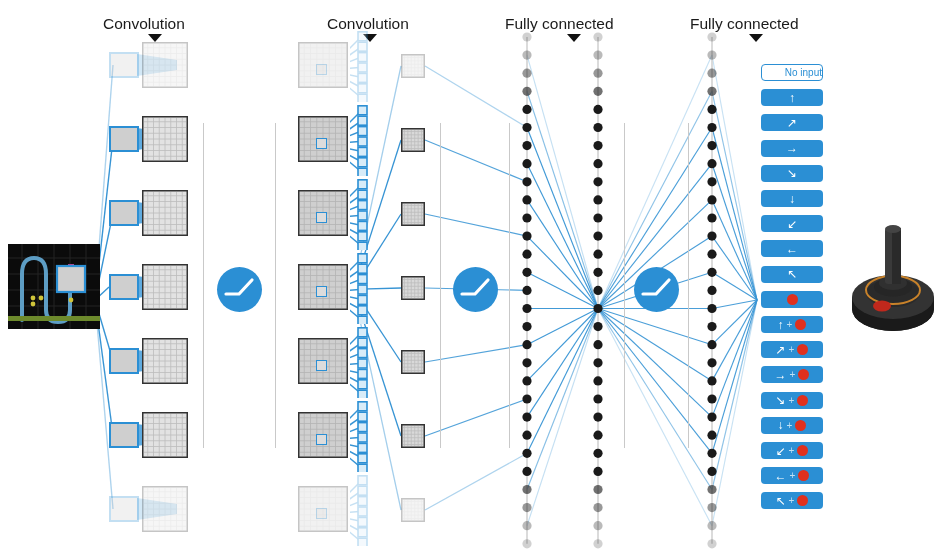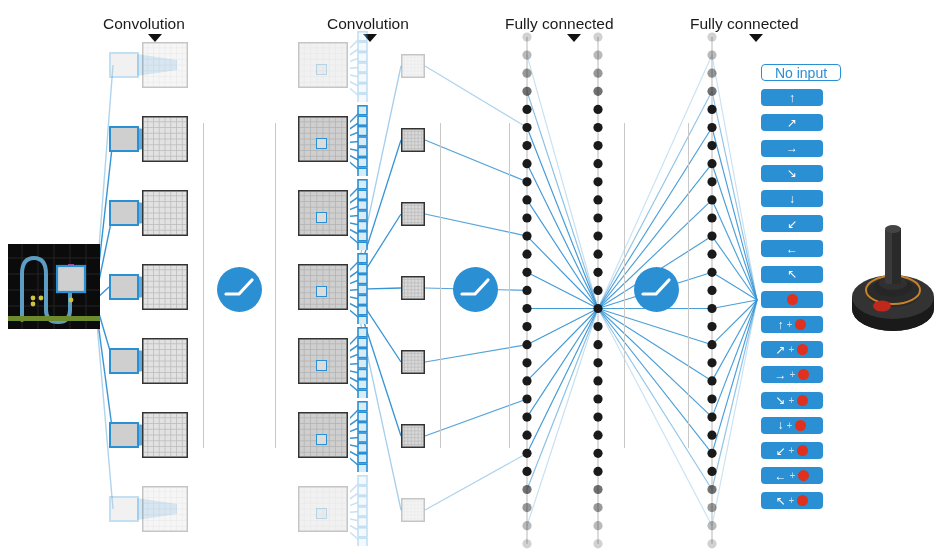--- a/index.html
+++ b/index.html
@@ -10,24 +10,24 @@
   .hdr{position:absolute;font-size:15.5px;color:#1a1a1a;white-space:nowrap;}
   .caret{position:absolute;width:0;height:0;border-left:7px solid transparent;
          border-right:7px solid transparent;border-top:8px solid #111;}
   
   .act{position:absolute;left:761px;width:62px;height:17px;border-radius:4px;
        background:#2b8fd4;box-sizing:border-box;display:flex;align-items:center;
        justify-content:center;}
   .act span.g{color:#ffffff;font-size:12px;line-height:1;display:inline-block;}
   .act .plus{color:#bfe0f3;font-size:10px;margin:0 3px 0 3px;}
   .dot-fire{width:11px;height:11px;border-radius:50%;background:#e0301e;display:inline-block;}
-  .noinput{position:absolute;left:761px;width:80px;height:17px;border-radius:4px;
+  .noinput{position:absolute;left:761px;width:62px;height:17px;border-radius:4px;
            background:#ffffff;border:1.4px solid #2b8fd4;box-sizing:border-box;
-           display:flex;align-items:center;justify-content:center;
-           color:#2b8fd4;font-size:14px;}
+           display:flex;align-items:center;justify-content:flex-end;
+           color:#2b8fd4;font-size:10px;}
   
   .fm1{position:absolute;width:46px;height:46px;box-sizing:border-box;}
   .patch1{position:absolute;width:30px;height:26px;box-sizing:border-box;
           border:2.5px solid #2b8fd4;background:#cfcfcf;}
   
   .fm2{position:absolute;width:50px;height:46px;box-sizing:border-box;}
   .out2{position:absolute;width:24px;height:24px;box-sizing:border-box;}
   .relu{position:absolute;width:45px;height:45px;border-radius:50%;background:#2b8fd4;}
   .sep{position:absolute;width:1px;background:#c9c9c9;}
   .scr{position:absolute;left:8px;top:236px;width:92px;height:85px;background:#0b0b0b;}

